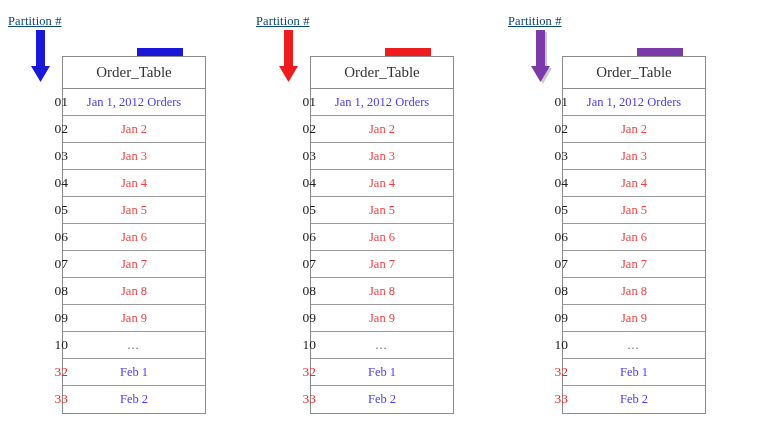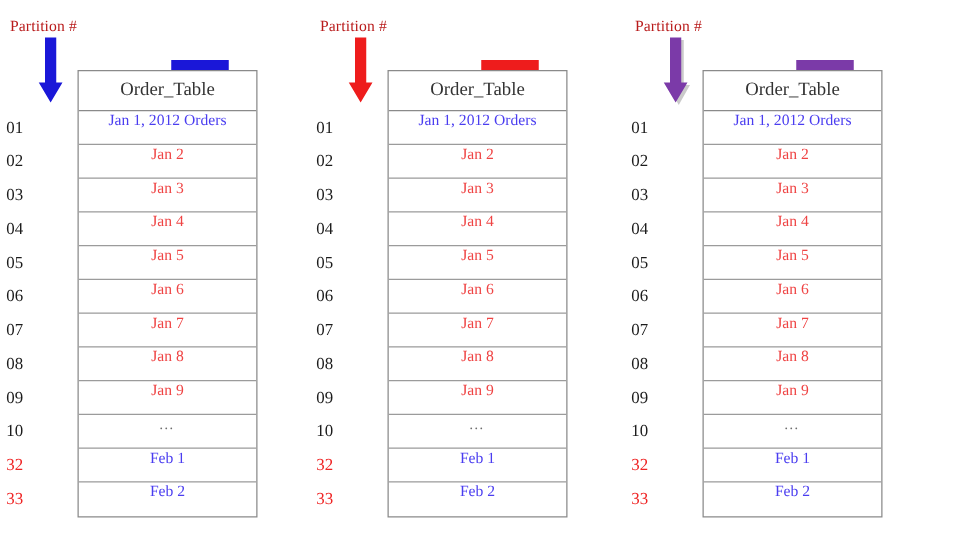--- a/index.html
+++ b/index.html
@@ -26,23 +26,24 @@
     width: 247px;
     height: 429px;
   }
 
   
   .partition-caption {
     position: absolute;
     left: 8px;
     top: 14px;
     font-size: 12.5px;
-    color: #b91c1c;
+    color: #0c4a6e;
     white-space: nowrap;
     letter-spacing: 0.1px;
+    text-decoration: underline;
   }
 
   
   .arrow {
     position: absolute;
     left: 28px;
     top: 26px;
     width: 26px;
     height: 62px;
   }
@@ -98,20 +99,21 @@
     justify-content: center;
     font-size: 15px;
     color: #333333;
     box-sizing: border-box;
   }
   .t-row {
     position: relative;
     height: 27px;
     border-bottom: 1.4px solid #9b9b9b;
     display: flex;
+    align-items: center;
     justify-content: center;
     box-sizing: border-box;
   }
   .t-row:last-child {
     border-bottom: none;
   }
   .cell-text {
     font-size: 12.5px;
     color: #ef4444;
     white-space: nowrap;
@@ -121,23 +123,23 @@
   }
   .cell-text.dots {
     color: #6d6d6d;
     letter-spacing: 2px;
     font-size: 12px;
   }
 
   
   .pnum {
     position: absolute;
-    left: 5px;
+    left: 38px;
     width: 30px;
-    text-align: left;
+    text-align: right;
     font-size: 13.5px;
     color: #1c1c1c;
     line-height: 27px;
     height: 27px;
   }
   .pnum.red {
     color: #ef2424;
   }
 </style>
 </head>

